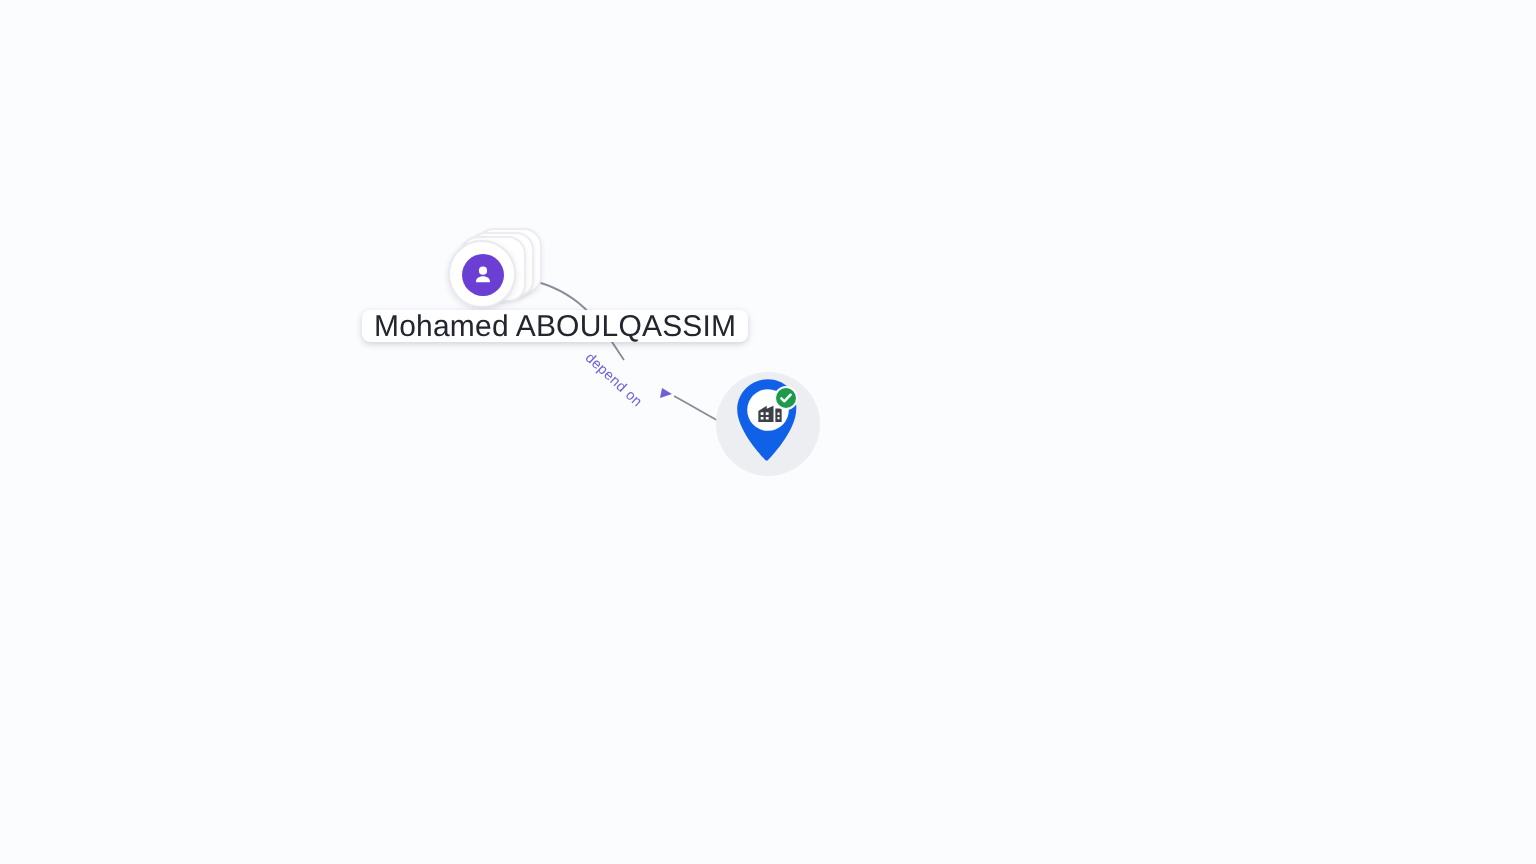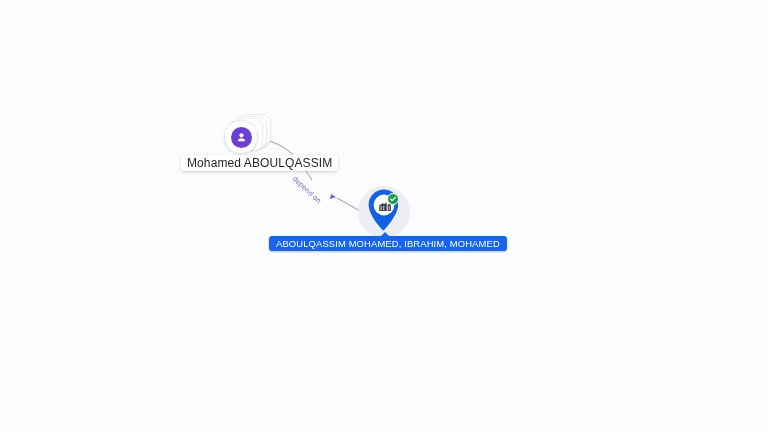--- a/index.html
+++ b/index.html
@@ -98,21 +98,21 @@
     position: absolute;
     left: 181px;
     top: 155px;
     height: 16px;
     padding: 0 6px;
     display: flex;
     align-items: center;
     background: #ffffff;
     border-radius: 4px;
     box-shadow: 0 1px 3px rgba(50,55,75,.22);
-    font-size: 12px;
+    font-size: 15px;
     color: #23262e;
     white-space: nowrap;
     letter-spacing: .1px;
   }
 
   
   #company-node {
     position: absolute;
     left: 358px;
     top: 186px;
@@ -238,17 +238,14 @@
         </svg>
       </div>
     </div>
     <div class="check-badge">
       <svg viewBox="0 0 24 24" width="8" height="8" fill="none" stroke="#ffffff" stroke-width="3.6" stroke-linecap="round" stroke-linejoin="round">
         <path d="M5 12.5l4.5 4.5L19 7"></path>
       </svg>
     </div>
   </div>
 
-  <div id="company-label">
-    <span>ABOULQASSIM MOHAMED, IBRAHIM, MOHAMED</span>
-  </div>
 
 </div>
 
 </body></html>

